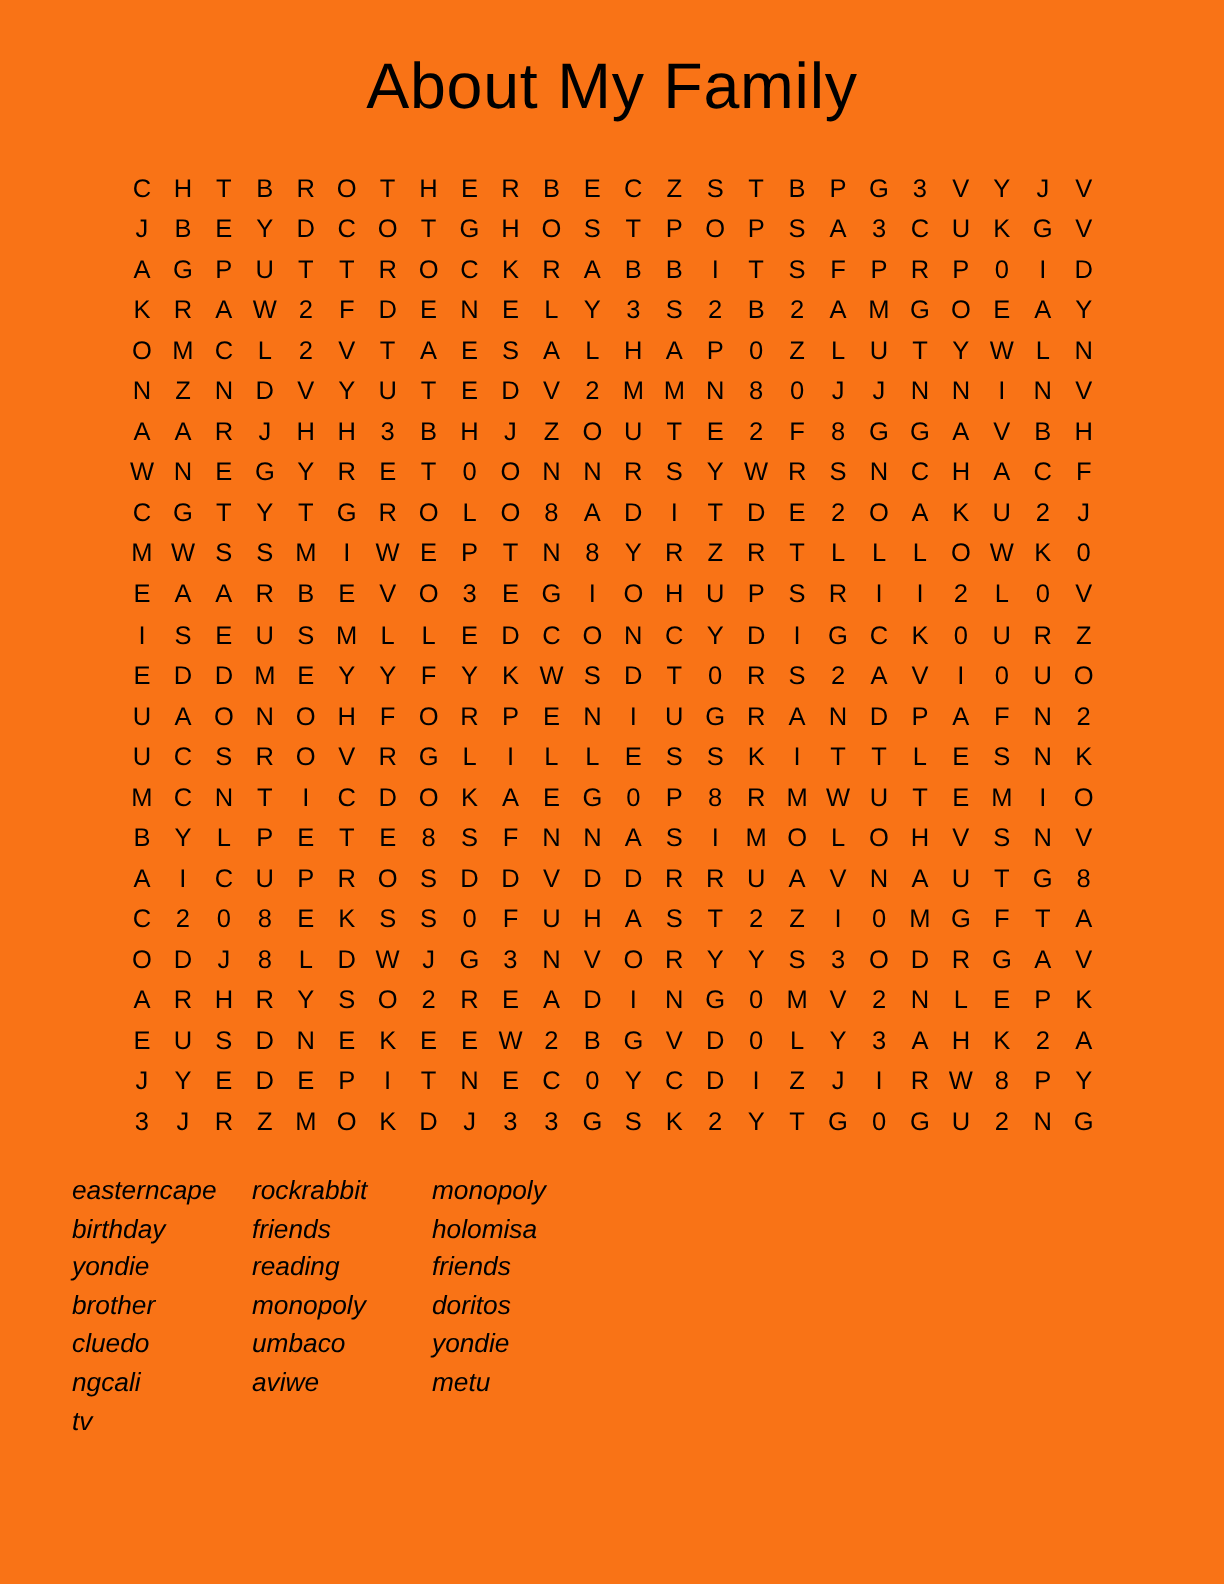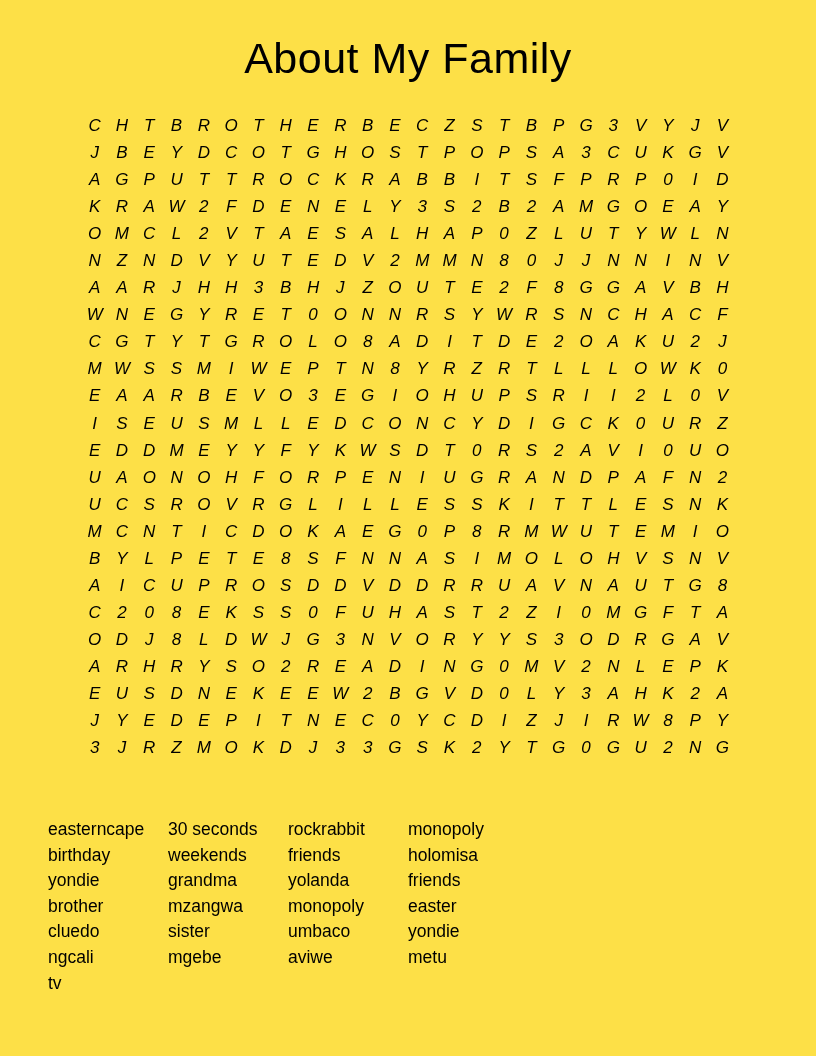--- a/index.html
+++ b/index.html
@@ -6,57 +6,57 @@
     margin: 0;
     padding: 0;
     background: #ffffff;
     font-family: "Liberation Sans", sans-serif;
     color: #000000;
   }
   .page {
     position: relative;
     width: 816px;
     height: 1056px;
-    background: #fde047;
+    background: #f97316;
     overflow: hidden;
   }
   .title {
     position: absolute;
     top: 34px;
     left: 0;
     width: 816px;
     text-align: center;
     font-size: 43px;
     font-weight: 400;
     letter-spacing: 0.5px;
     margin: 0;
   }
   .grid {
     position: absolute;
     left: 81px;
     top: 112px;
-    font-style: italic;
   }
   .grid-row {
     height: 27.05px;
     line-height: 27.05px;
     white-space: nowrap;
   }
   .grid-cell {
     display: inline-block;
     width: 27.3px;
     text-align: center;
     font-size: 17px;
     font-weight: 400;
   }
   .word-list {
     position: absolute;
     left: 48px;
-    top: 817px;
+    top: 781px;
     display: flex;
+    font-style: italic;
   }
   .word-col {
     width: 120px;
     flex: 0 0 120px;
   }
   .word {
     font-size: 17.5px;
     line-height: 25.6px;
     white-space: nowrap;
   }
@@ -96,37 +96,29 @@
       <div class="word-col">
         <div class="word">easterncape</div>
         <div class="word">birthday</div>
         <div class="word">yondie</div>
         <div class="word">brother</div>
         <div class="word">cluedo</div>
         <div class="word">ngcali</div>
         <div class="word">tv</div>
       </div>
       <div class="word-col">
-        <div class="word">30 seconds</div>
-        <div class="word">weekends</div>
-        <div class="word">grandma</div>
-        <div class="word">mzangwa</div>
-        <div class="word">sister</div>
-        <div class="word">mgebe</div>
-      </div>
-      <div class="word-col">
         <div class="word">rockrabbit</div>
         <div class="word">friends</div>
-        <div class="word">yolanda</div>
+        <div class="word">reading</div>
         <div class="word">monopoly</div>
         <div class="word">umbaco</div>
         <div class="word">aviwe</div>
       </div>
       <div class="word-col">
         <div class="word">monopoly</div>
         <div class="word">holomisa</div>
         <div class="word">friends</div>
-        <div class="word">easter</div>
+        <div class="word">doritos</div>
         <div class="word">yondie</div>
         <div class="word">metu</div>
       </div>
     </div>
 </div>
 
 </body></html>

